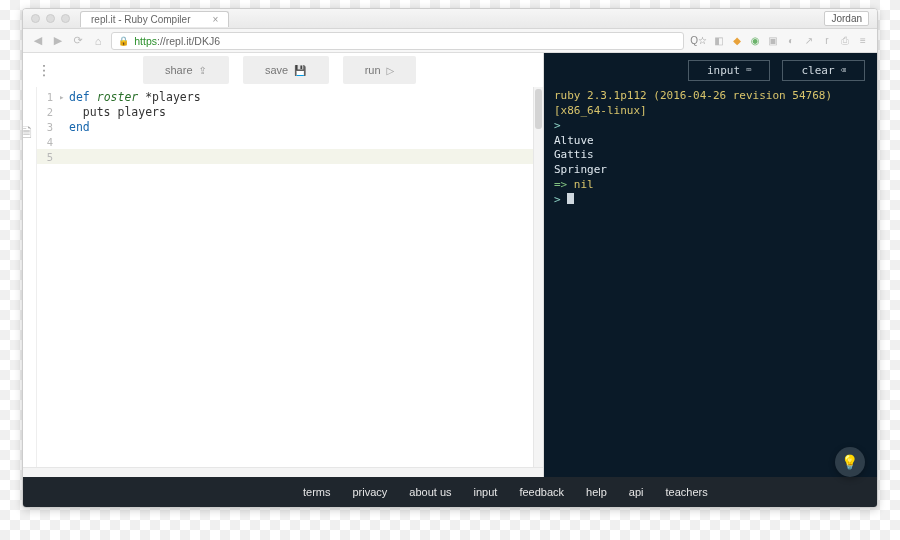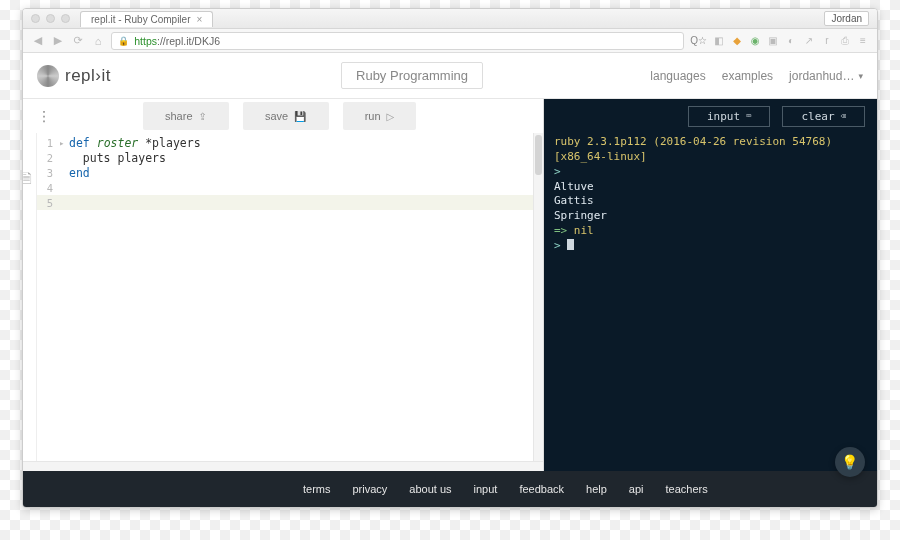--- a/index.html
+++ b/index.html
@@ -3,21 +3,21 @@
 <meta charset="utf-8">
 <style>
   * { margin:0; padding:0; box-sizing:border-box; }
   body { font-family: -apple-system, "Helvetica Neue", Arial, sans-serif; font-size:12px; background:
     repeating-conic-gradient(#f0f0f0 0% 25%, #fff 0% 50%) 0 / 20px 20px; width:900px; height:540px; position:relative; }
   .window { position:absolute; left:22px; top:8px; width:856px; height:500px; background:#fff; border:1px solid #ccc; border-radius:4px; overflow:hidden; box-shadow:0 2px 8px rgba(0,0,0,.2); display:flex; flex-direction:column;}
   
   .titlebar { height:20px; background:linear-gradient(#f6f6f6,#e9e9e9); border-bottom:1px solid #d6d6d6; display:flex; align-items:center; padding:0 8px; font-size:11px; color:#555;}
   .dots { display:flex; gap:6px; margin-right:10px;}
   .dot { width:9px; height:9px; border-radius:50%; background:#ddd; border:1px solid #ccc;}
-  .tab { display:flex; align-items:center; gap:6px; background:#fff; border:1px solid #ccc; border-bottom:none; padding:2px 10px; border-radius:3px 3px 0 0; font-size:10px; color:#666;}
+  .tab { display:flex; align-items:center; gap:22px; background:#fff; border:1px solid #ccc; border-bottom:none; padding:2px 10px; border-radius:3px 3px 0 0; font-size:10px; color:#666;}
   .tab .close { color:#999; font-size:10px;}
   .profile-chip { margin-left:auto; background:#fff; border:1px solid #ccc; border-radius:2px; padding:1px 6px; font-size:10px; color:#555;}
   
   .urlbar { height:24px; border-bottom:1px solid #ddd; display:flex; align-items:center; gap:6px; padding:0 8px; background:#f7f7f7;}
   .nav-arrow { width:14px; color:#bbb; text-align:center; font-size:11px;}
   .urlfield { flex:1; display:flex; align-items:center; gap:5px; background:#fff; border:1px solid #d6d6d6; border-radius:3px; height:18px; padding:0 6px; font-size:10.5px; color:#666;}
   .lock { color:#2a8f2a; font-size:9px;}
   .url-https { color:#2a8f2a;}
   .ext-icons { display:flex; gap:6px; color:#bbb; font-size:10px;}
   .ext-icons span { width:12px; text-align:center;}
@@ -59,21 +59,21 @@
   .console-toolbar { height:34px; display:flex; align-items:center; gap:12px; padding:0 12px;}
   .console-toolbar .spacer{flex:1;}
   .ghost-btn { border:1px solid #4a5a66; color:#cfd8df; padding:3px 18px; font-size:11px; display:flex; gap:6px; align-items:center;}
   .ghost-btn .ico { font-size:9px; opacity:.8;}
   .console-body { flex:1; padding:2px 10px; white-space:pre; line-height:1.35; position:relative;}
   .c-yellow { color:#d8c46b;}
   .c-cyan { color:#8fd3c6;}
   .c-green { color:#7fbf7f;}
   .c-cursor { display:inline-block; width:7px; height:11px; background:#cfd8df; vertical-align:-1px;}
   
-  .footer { height:36px; background:#1f262d; color:#e6e6e6; display:flex; align-items:center; gap:22px; padding:0 20px 0 280px; font-size:11px;}
+  .footer { height:30px; background:#1f262d; color:#e6e6e6; display:flex; align-items:center; gap:22px; padding:0 20px 0 280px; font-size:11px;}
   .fab { position:absolute; right:12px; bottom:30px; width:30px; height:30px; border-radius:50%; background:#2f3e4a; color:#dfe8ef; display:flex; align-items:center; justify-content:center; box-shadow:0 2px 6px rgba(0,0,0,.3); font-size:14px;}
 </style>
 </head>
 <body>
 
 <div class="window">
 
   <div class="titlebar">
     <div class="dots">
       <div class="dot"></div>
@@ -103,35 +103,20 @@
       <span style="color:#6bb36b">◉</span>
       <span>▣</span>
       <span>◐</span>
       <span>↗</span>
       <span>r</span>
       <span>⎙</span>
       <span>≡</span>
     </div>
   </div>
 
-  <div class="siteheader">
-    <div class="logo">
-      <div class="logo-mark"></div>
-      <span>repl›it</span>
-    </div>
-    <div class="page-pill">Ruby Programming</div>
-    <div class="nav-right">
-      <span>languages</span>
-      <span>examples</span>
-      <span class="user">
-        <span>jordanhud…</span>
-        <span style="font-size:9px;">▾</span>
-      </span>
-    </div>
-  </div>
 
   <div class="main">
 
     <div class="editor-pane">
       <div class="edit-toolbar">
         <span class="kebab">⋮</span>
         <div class="toolbar-spacer"></div>
         <div class="pill-btn">
             <span>share</span>
             <span class="ico">⇪</span>

